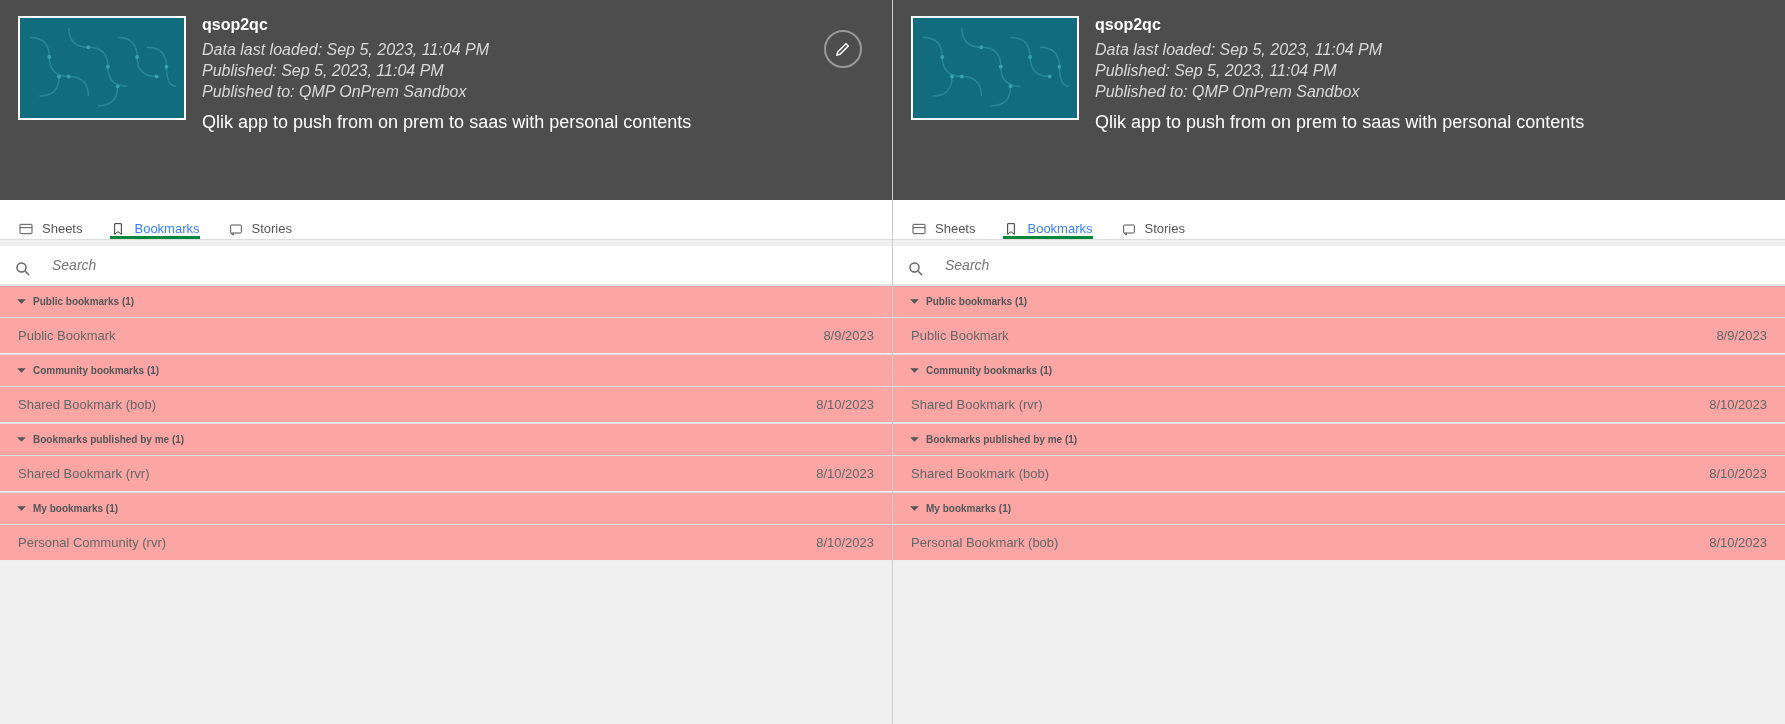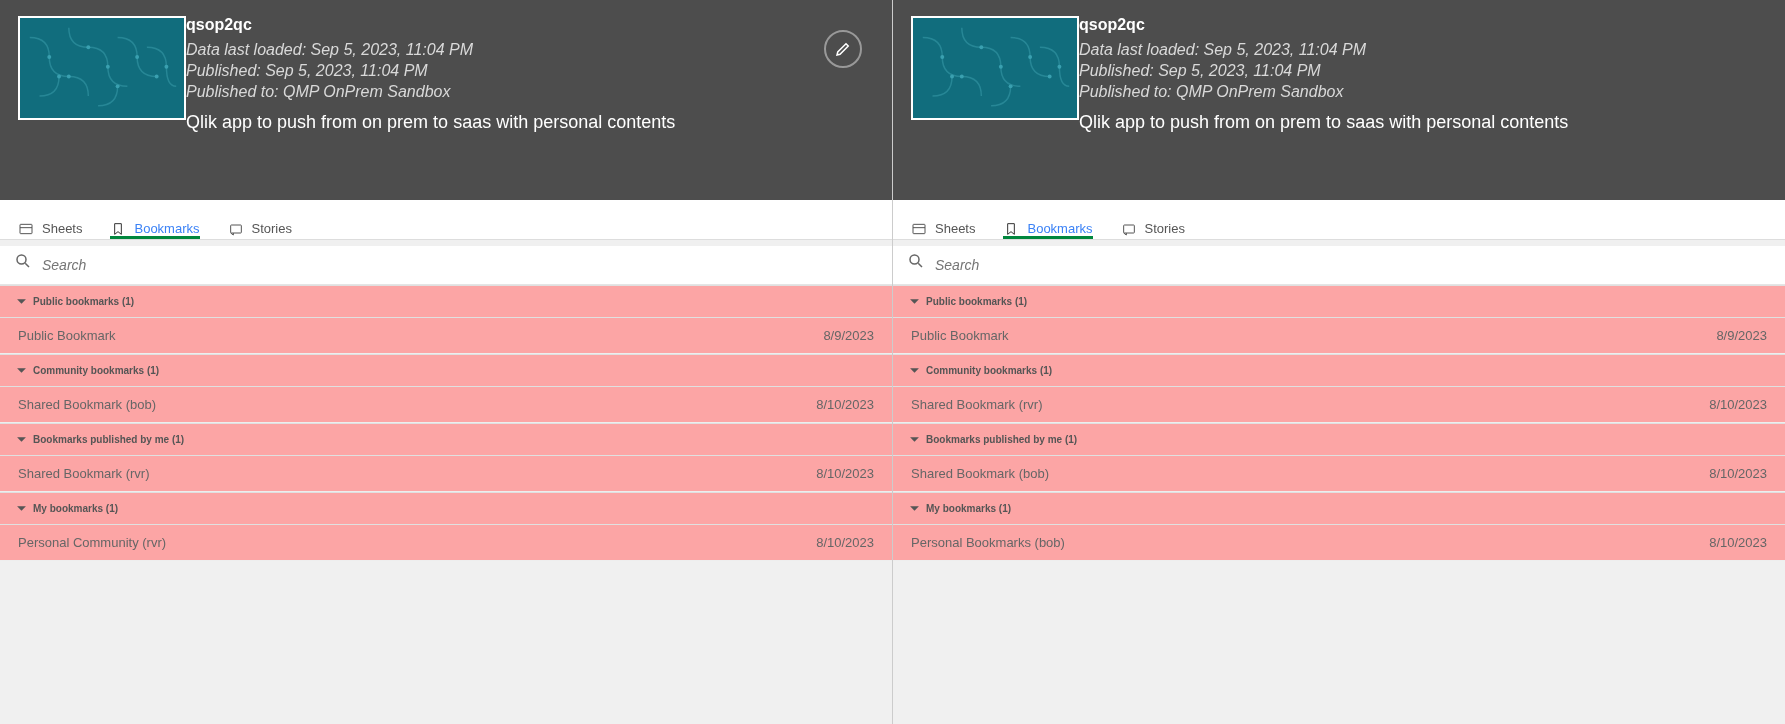--- a/index.html
+++ b/index.html
@@ -1,33 +1,33 @@
 <!DOCTYPE html>
 <html><head>
 <meta charset="utf-8">
 <style>
   * { box-sizing: border-box; margin: 0; padding: 0; }
   body { font-family: "Segoe UI", Arial, sans-serif; background:#f0f0f0; display:flex; width:1785px; height:724px; overflow:hidden; }
   .panel { flex:1; display:flex; flex-direction:column; background:#f0f0f0; border-right:1px solid #ccc; }
   .panel:last-child { border-right:none; }
-  .header { background:#4d4d4d; color:#fff; padding:16px 18px 60px 18px; display:flex; position:relative; min-height:200px; }
+  .header { background:#4d4d4d; color:#fff; padding:16px 18px 60px 18px; display:flex; gap:16px; position:relative; min-height:200px; }
   .thumb { width:168px; height:104px; border:2px solid #fff; background:#0f6b7a; position:relative; overflow:hidden; }
   .thumb svg { position:absolute; inset:0; }
   .meta { flex:1; }
   .app-title { font-size:16px; font-weight:700; margin-bottom:6px; }
   .meta-line { font-size:16px; font-style:italic; color:#d9d9d9; line-height:1.3; }
   .desc { font-size:18px; margin-top:10px; color:#fff; }
   .edit-btn { position:absolute; top:30px; right:30px; width:38px; height:38px; border:2px solid #999; border-radius:50%; display:flex; align-items:center; justify-content:center; color:#fff; cursor:pointer; }
   .edit-btn svg { width:18px; height:18px; fill:none; stroke:#fff; stroke-width:2; }
   .tabs { background:#fff; display:flex; gap:28px; padding:0 18px; border-bottom:1px solid #ddd; font-size:13px; color:#555; height:40px; align-items:center; }
   .tab { display:flex; align-items:center; gap:8px; height:100%; cursor:pointer; border-bottom:3px solid transparent; padding-top:21px; }
   .tab.active { border-bottom-color:#00873d; color:#3b82f6; }
   .tab svg { width:16px; height:16px; stroke:#555; fill:none; stroke-width:1.5; }
   .tab.active svg { stroke:#333; }
-  .searchbar { background:#fff; padding:6px 14px; display:flex; align-items:flex-start; gap:10px; border-bottom:1px solid #e5e5e5; margin:6px 0 0 0;}
+  .searchbar { background:#fff; padding:6px 14px; display:flex; align-items:flex-end; gap:20px; border-bottom:1px solid #e5e5e5; margin:6px 0 0 0;}
   .searchbar svg { width:18px; height:18px; stroke:#666; fill:none; stroke-width:2; }
   .searchbar input { border:none; outline:none; font-size:14px; font-style:italic; color:#888; flex:1; height:26px; }
   .list { flex:1; overflow:auto; }
   .section-head { display:flex; align-items:center; gap:6px; padding:10px 16px; font-size:10px; font-weight:700; color:#555; background:#fca5a5; border-top:1px solid #e0e0e0; border-bottom:1px solid #e0e0e0; cursor:pointer; }
   .section-head svg { width:11px; height:11px; fill:#555; }
   .row { display:flex; justify-content:space-between; padding:10px 18px; font-size:13px; color:#666; background:#fca5a5; border-bottom:1px solid #eee; cursor:pointer; }
 </style>
 </head>
 <body>
 
@@ -236,17 +236,17 @@
         <span>Shared Bookmark (bob)</span>
         <span>8/10/2023</span>
       </div>
       <div class="section-head">
       <svg viewBox="0 0 10 10">
           <path d="M1 3l4 4 4-4z"></path>
         </svg>
       <span>My bookmarks (1)</span>
     </div>
       <div class="row">
-        <span>Personal Bookmarks (bob)</span>
+        <span>Personal Bookmark (bob)</span>
         <span>8/10/2023</span>
       </div>
     </div>
   </div>
 
 </body></html>

